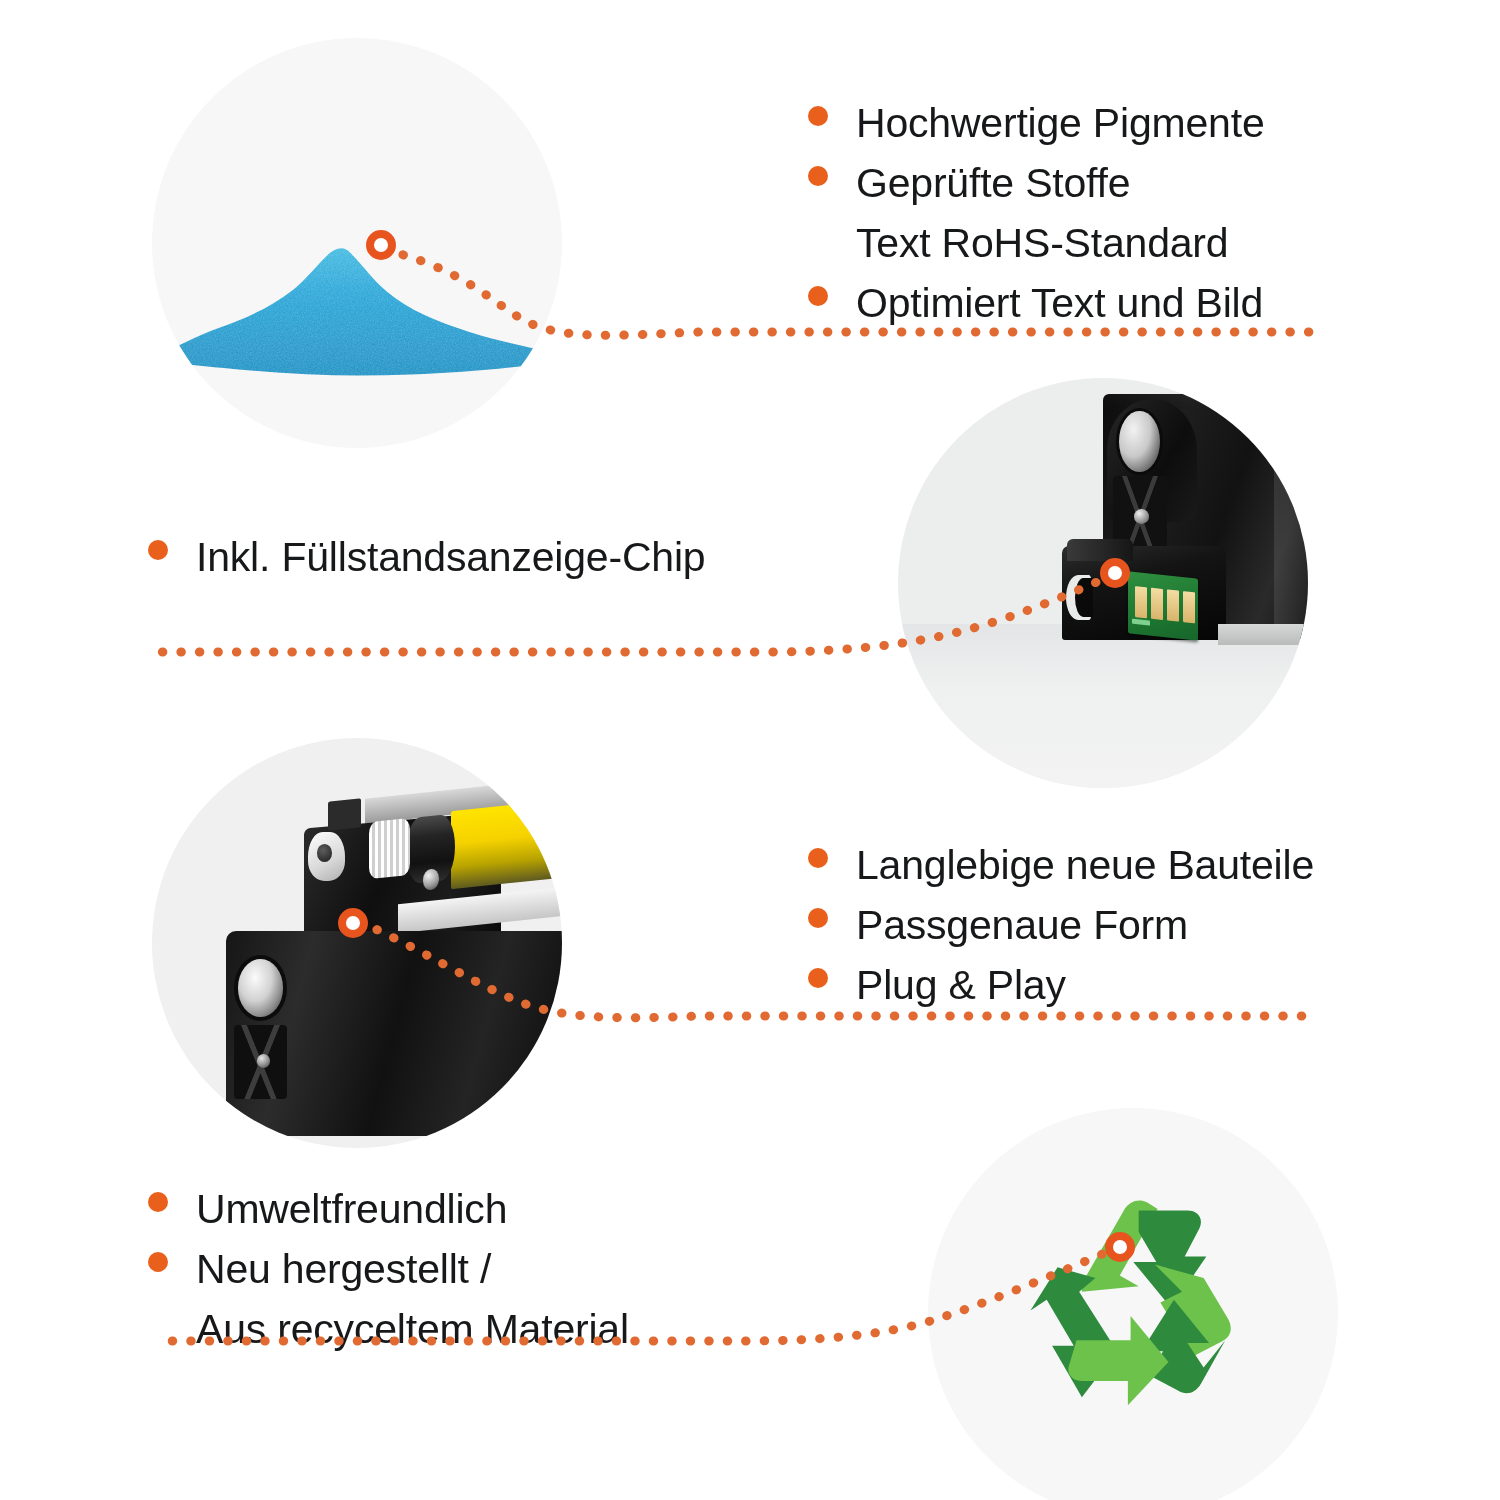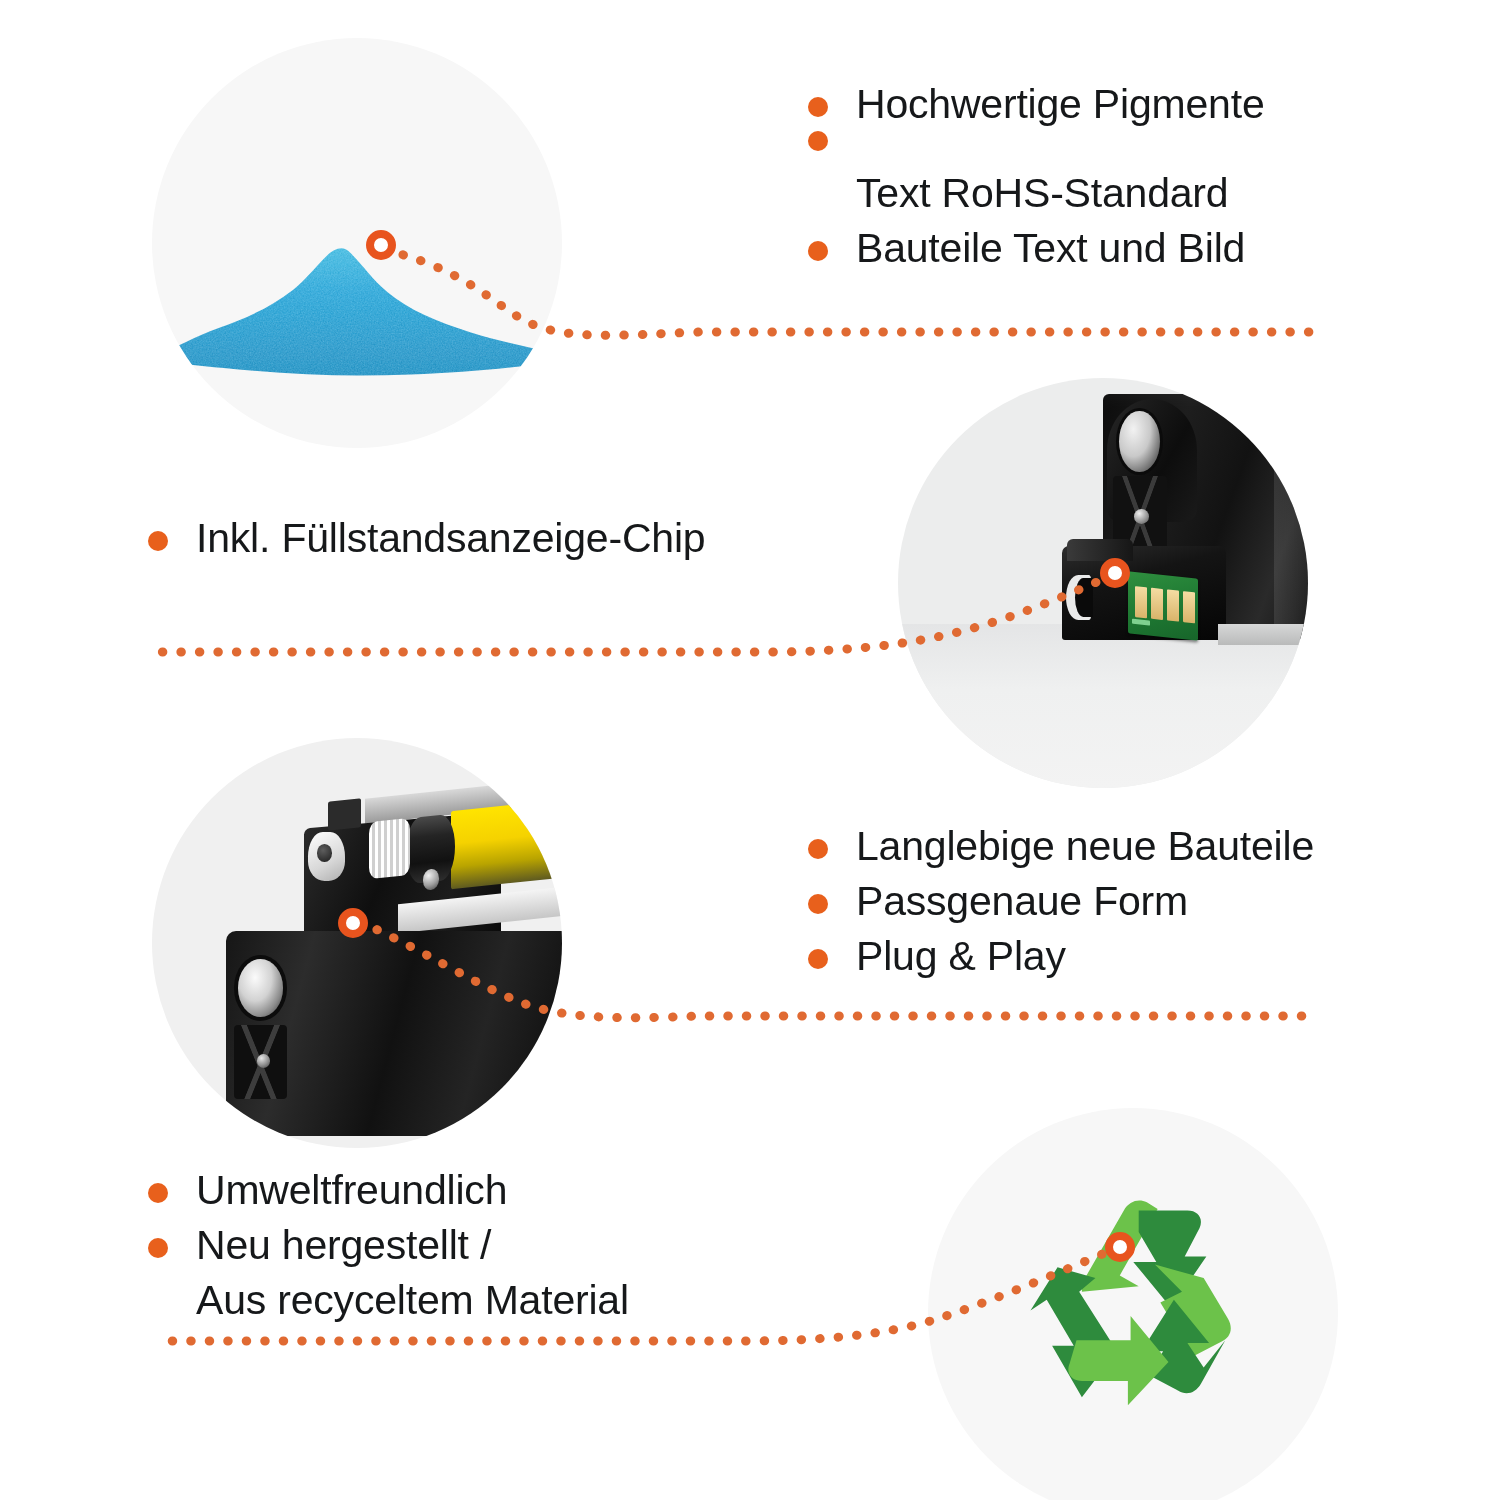--- a/index.html
+++ b/index.html
@@ -243,23 +243,24 @@
     z-index: 4;
   }
 
   
   .text-block {
     position: absolute;
     z-index: 2;
   }
   .feature-line {
     display: flex;
-    align-items: flex-end;
+    align-items: center;
     margin-bottom: 14px;
     white-space: nowrap;
+    margin-top: 19px;
   }
   .feature-line:last-child { margin-bottom: 0; }
   .bullet {
     flex: 0 0 auto;
     width: 20px; height: 20px;
     border-radius: 50%;
     background: #e8601c;
     margin-right: 28px;
     position: relative;
     top: -8px;
@@ -386,28 +387,29 @@
   <div class="marker" style="left:338px; top:908px;"></div>
   <div class="marker" style="left:1105px; top:1232px;"></div>
 
   <div class="text-block tb-1">
     <div class="feature-line">
       <span class="bullet"></span>
       <span class="feature-text">Hochwertige Pigmente</span>
     </div>
     <div class="feature-line">
       <span class="bullet"></span>
+      <span class="feature-text">Geprüfte Stoffe</span>
     </div>
     <div class="feature-line">
       <span class="bullet blank"></span>
       <span class="feature-text">Text RoHS-Standard</span>
     </div>
     <div class="feature-line">
       <span class="bullet"></span>
-      <span class="feature-text">Bauteile Text und Bild</span>
+      <span class="feature-text">Optimiert Text und Bild</span>
     </div>
   </div>
 
   <div class="text-block tb-2">
     <div class="feature-line">
       <span class="bullet"></span>
       <span class="feature-text">Inkl. Füllstandsanzeige-Chip</span>
     </div>
   </div>
 

